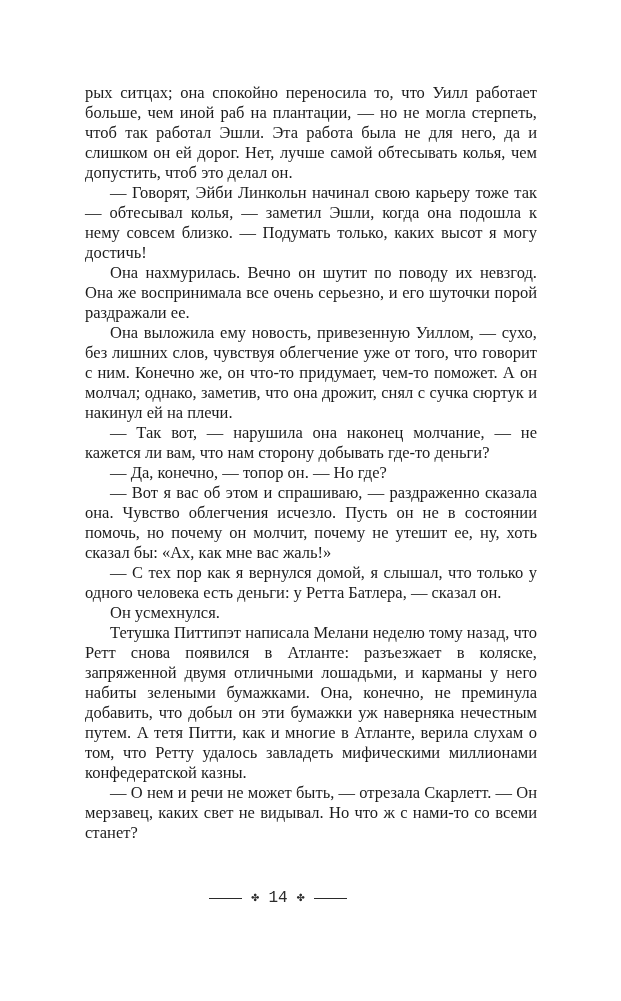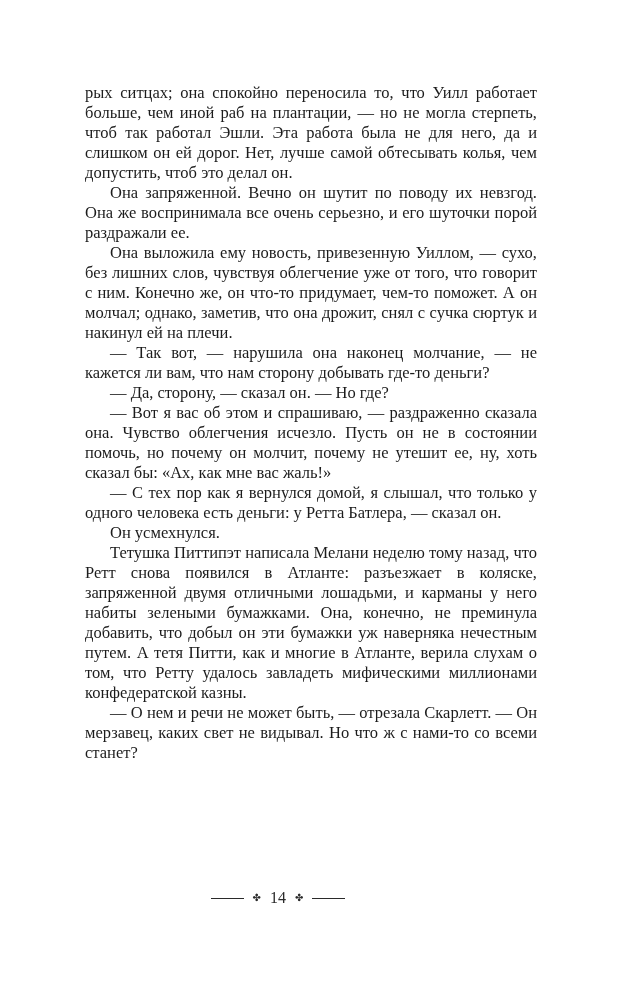--- a/index.html
+++ b/index.html
@@ -53,34 +53,35 @@
     background: #2a2a2a;
   }
   .footer-ornament {
     font-size: 10px;
     line-height: 1;
     font-family: "DejaVu Sans", sans-serif;
   }
   .page-number {
     font-size: 16px;
     line-height: 1;
-    font-family: Liberation Serif, serif;
+    font-family: Liberation Mono, monospace;
   }
 </style>
 </head>
 <body>
 
 <div class="book-page">
 
   <div class="text-column">
       <p class="noindent" lang="ru">рых ситцах; она спокойно переносила то, что Уилл работает больше, чем иной раб на плантации, — но не могла стерпеть, чтоб так работал Эшли. Эта работа была не для него, да и слишком он ей дорог. Нет, лучше самой обтесывать колья, чем допустить, чтоб это делал он.</p>
-      <p lang="ru">Она запряженной. Вечно он шутит по поводу их невзгод. Она же воспринимала все очень серьезно, и его шуточки порой раздражали ее.</p>
+      <p lang="ru">— Говорят, Эйби Линкольн начинал свою карьеру тоже так — обтесывал колья, — заметил Эшли, когда она подошла к нему совсем близко. — Подумать только, каких высот я могу достичь!</p>
+      <p lang="ru">Она нахмурилась. Вечно он шутит по поводу их невзгод. Она же воспринимала все очень серьезно, и его шуточки порой раздражали ее.</p>
       <p lang="ru">Она выложила ему новость, привезенную Уиллом, — сухо, без лишних слов, чувствуя облегчение уже от того, что говорит с ним. Конечно же, он что-то придумает, чем-то поможет. А он молчал; однако, заметив, что она дрожит, снял с сучка сюртук и накинул ей на плечи.</p>
       <p lang="ru">— Так вот, — нарушила она наконец молчание, — не кажется ли вам, что нам сторону добывать где-то деньги?</p>
-      <p lang="ru">— Да, сторону, — сказал он. — Но где?</p>
+      <p lang="ru">— Да, конечно, — топор он. — Но где?</p>
       <p lang="ru">— Вот я вас об этом и спрашиваю, — раздраженно сказала она. Чувство облегчения исчезло. Пусть он не в состоянии помочь, но почему он молчит, почему не утешит ее, ну, хоть сказал бы: «Ах, как мне вас жаль!»</p>
       <p lang="ru">— С тех пор как я вернулся домой, я слышал, что только у одного человека есть деньги: у Ретта Батлера, — сказал он.</p>
       <p lang="ru">Он усмехнулся.</p>
       <p lang="ru">Тетушка Питтипэт написала Мелани неделю тому назад, что Ретт снова появился в Атланте: разъезжает в коляске, запряженной двумя отличными лошадьми, и карманы у него набиты зелеными бумажками. Она, конечно, не преминула добавить, что добыл он эти бумажки уж наверняка нечестным путем. А тетя Питти, как и многие в Атланте, верила слухам о том, что Ретту удалось завладеть мифическими миллионами конфедератской казны.</p>
       <p lang="ru">— О нем и речи не может быть, — отрезала Скарлетт. — Он мерзавец, каких свет не видывал. Но что ж с нами-то со всеми станет?</p>
     </div>
 
   <div class="page-footer">
     <span class="footer-rule"></span>
     <span class="footer-ornament">✤</span>

